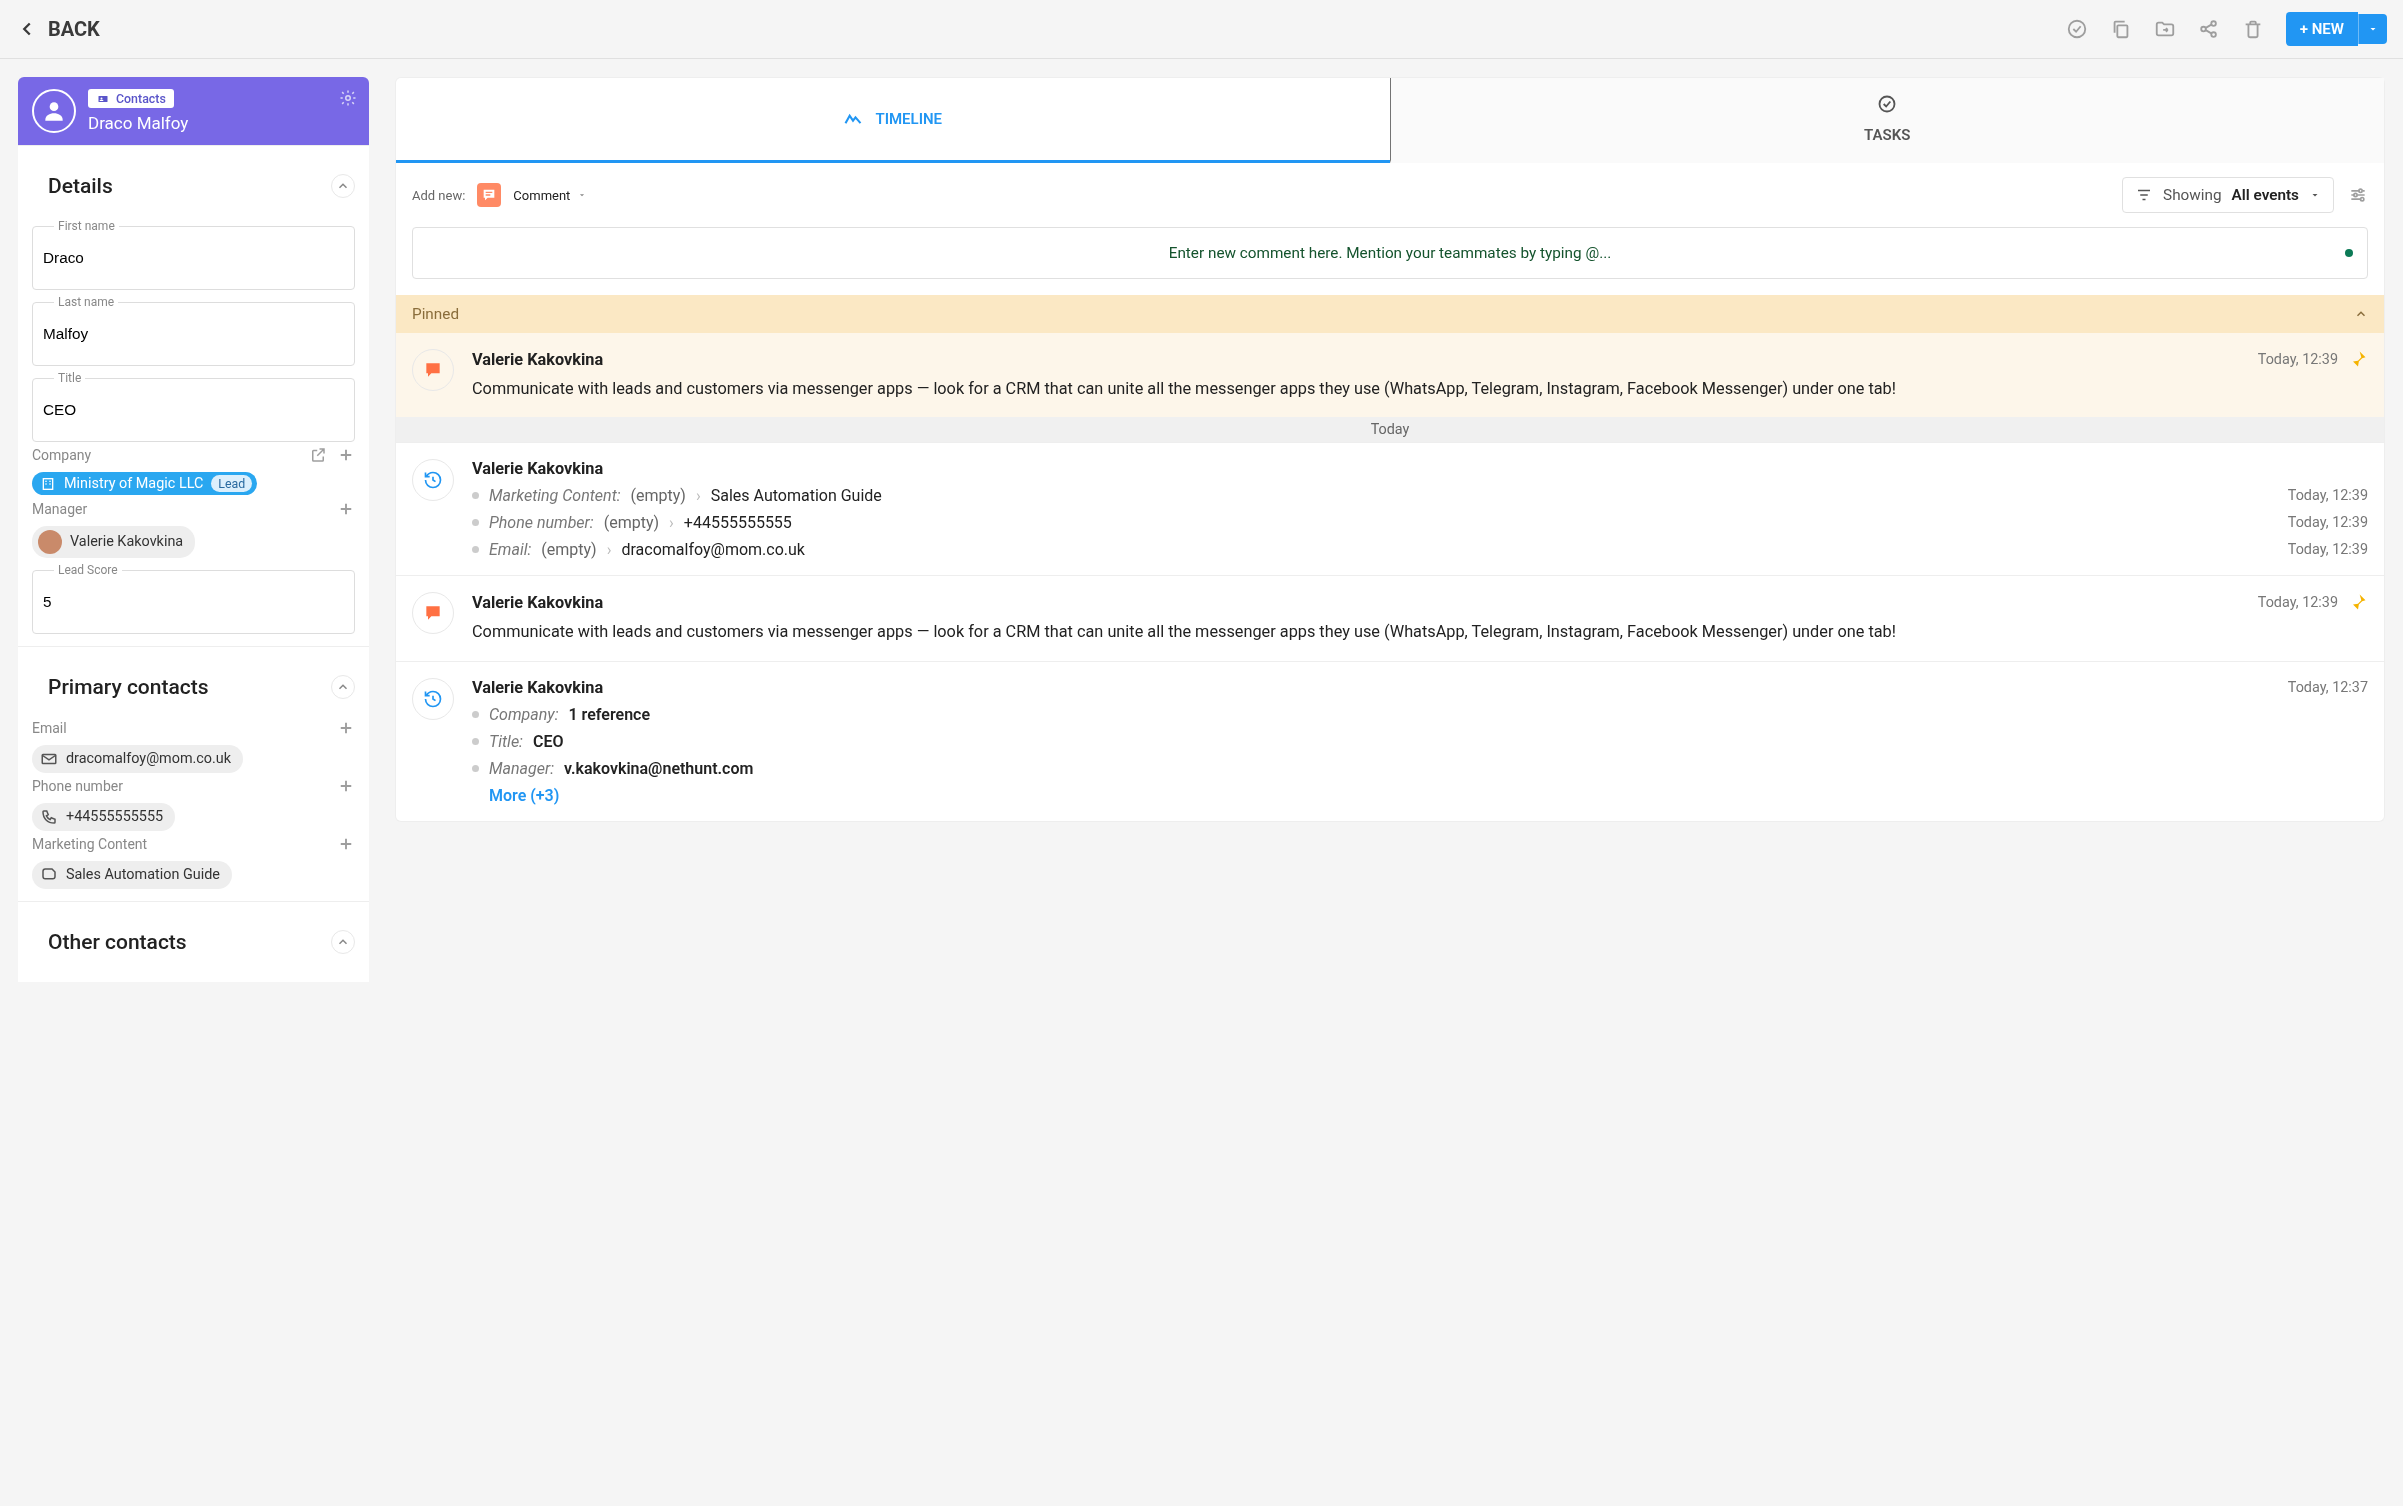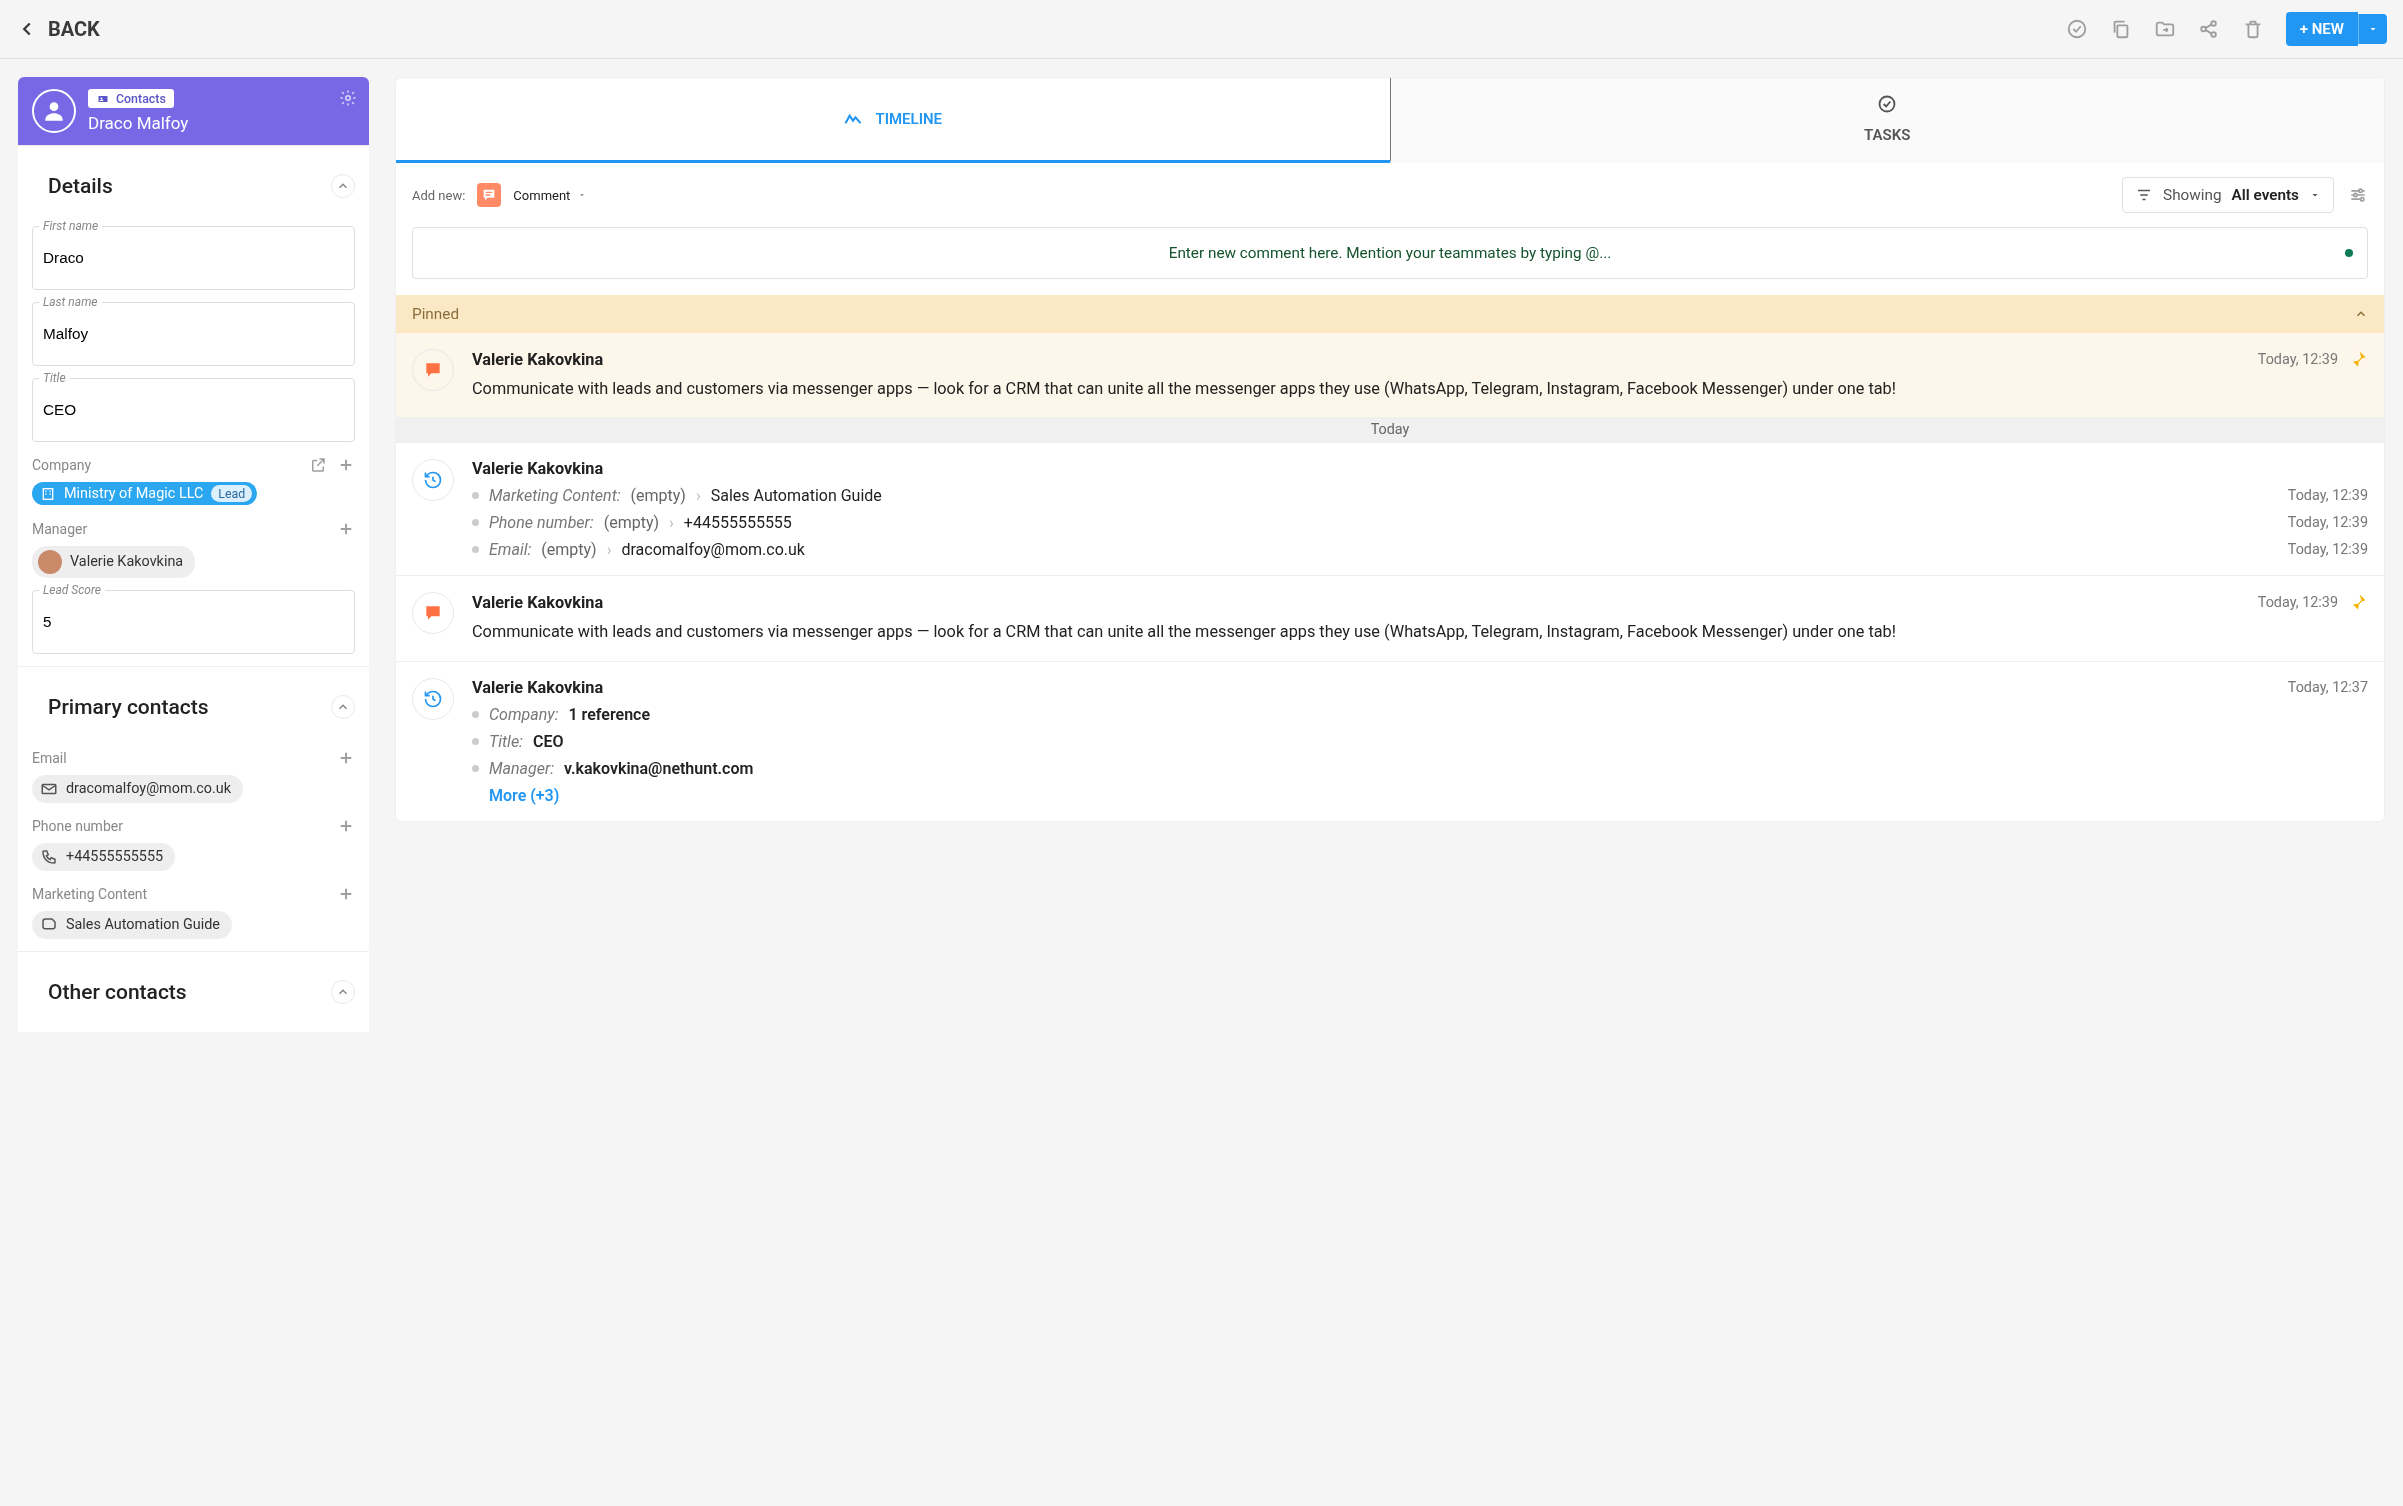--- a/index.html
+++ b/index.html
@@ -26,23 +26,23 @@
 .card-hdr .name{font-size:17px;margin-top:4px;color:#fff;}
 .gear{position:absolute;right:12px;top:12px;color:#d9d6f7;}
 
 
 .section{background:#fff;border-top:1px solid #eee;padding:12px 14px;}
 .section:first-of-type{border-top:none;}
 .section-hdr{display:flex;align-items:center;justify-content:space-between;cursor:pointer;}
 .section-hdr h3{margin:16px;font-size:21px;font-weight:500;color:#222;}
 .chev{width:24px;height:24px;display:flex;align-items:center;justify-content:center;border:1px solid #e8e8e8;border-radius:50%;color:#888;}
 .field{position:relative;margin-top:12px;}
-.field label{position:absolute;top:-7px;left:7px;background:#fff;padding:0 4px;font-size:12px;color:#888;font-style:italic;}
+.field label{position:absolute;top:-7px;left:22px;background:#fff;padding:0 4px;font-size:12px;color:#888;}
 .field input{width:100%;border:1px solid #ddd;border-radius:4px;padding:22px 10px;font-size:15.3px;}
-.sub-label{font-size:14px;color:#888;display:flex;align-items:center;justify-content:space-between;margin-top:14px;}
+.sub-label{font-size:14px;color:#888;display:flex;align-items:center;justify-content:space-between;margin-top:4px;}
 .sub-label .acts{display:flex;gap:10px;color:#9e9e9e;}
 .chip-company{display:inline-flex;align-items:center;gap:8px;background:#2aa7f0;color:#fff;font-size:14.4px;border-radius:15px;padding:3px 5px 3px 8px;margin-top:8px;}
 .chip-company .lead{background:#dceffc;color:#2a6aa0;border-radius:10px;padding:1px 7px;font-size:12.4px;}
 .chip-white{display:inline-flex;align-items:center;gap:8px;background:#eeeeee;color:#333;font-size:14.4px;border-radius:15px;padding:4px 12px 4px 6px;margin-top:8px;}
 .chip-white .av{width:24px;height:24px;border-radius:50%;background:#c98a6a;}
 .pill{display:inline-flex;align-items:center;gap:8px;background:#eeeeee;border-radius:15px;padding:5px 12px 5px 8px;font-size:14.4px;color:#333;margin-top:8px;}
 
 
 .tabs{background:#fff;border-radius:6px 6px 0 0;display:flex;border:1px solid #eee;border-bottom:none;}
 .tab{flex:1;display:flex;align-items:center;justify-content:center;gap:12px;padding:16px;font-weight:600;font-size:15px;color:#555;cursor:pointer;border-bottom:3px solid transparent;}

